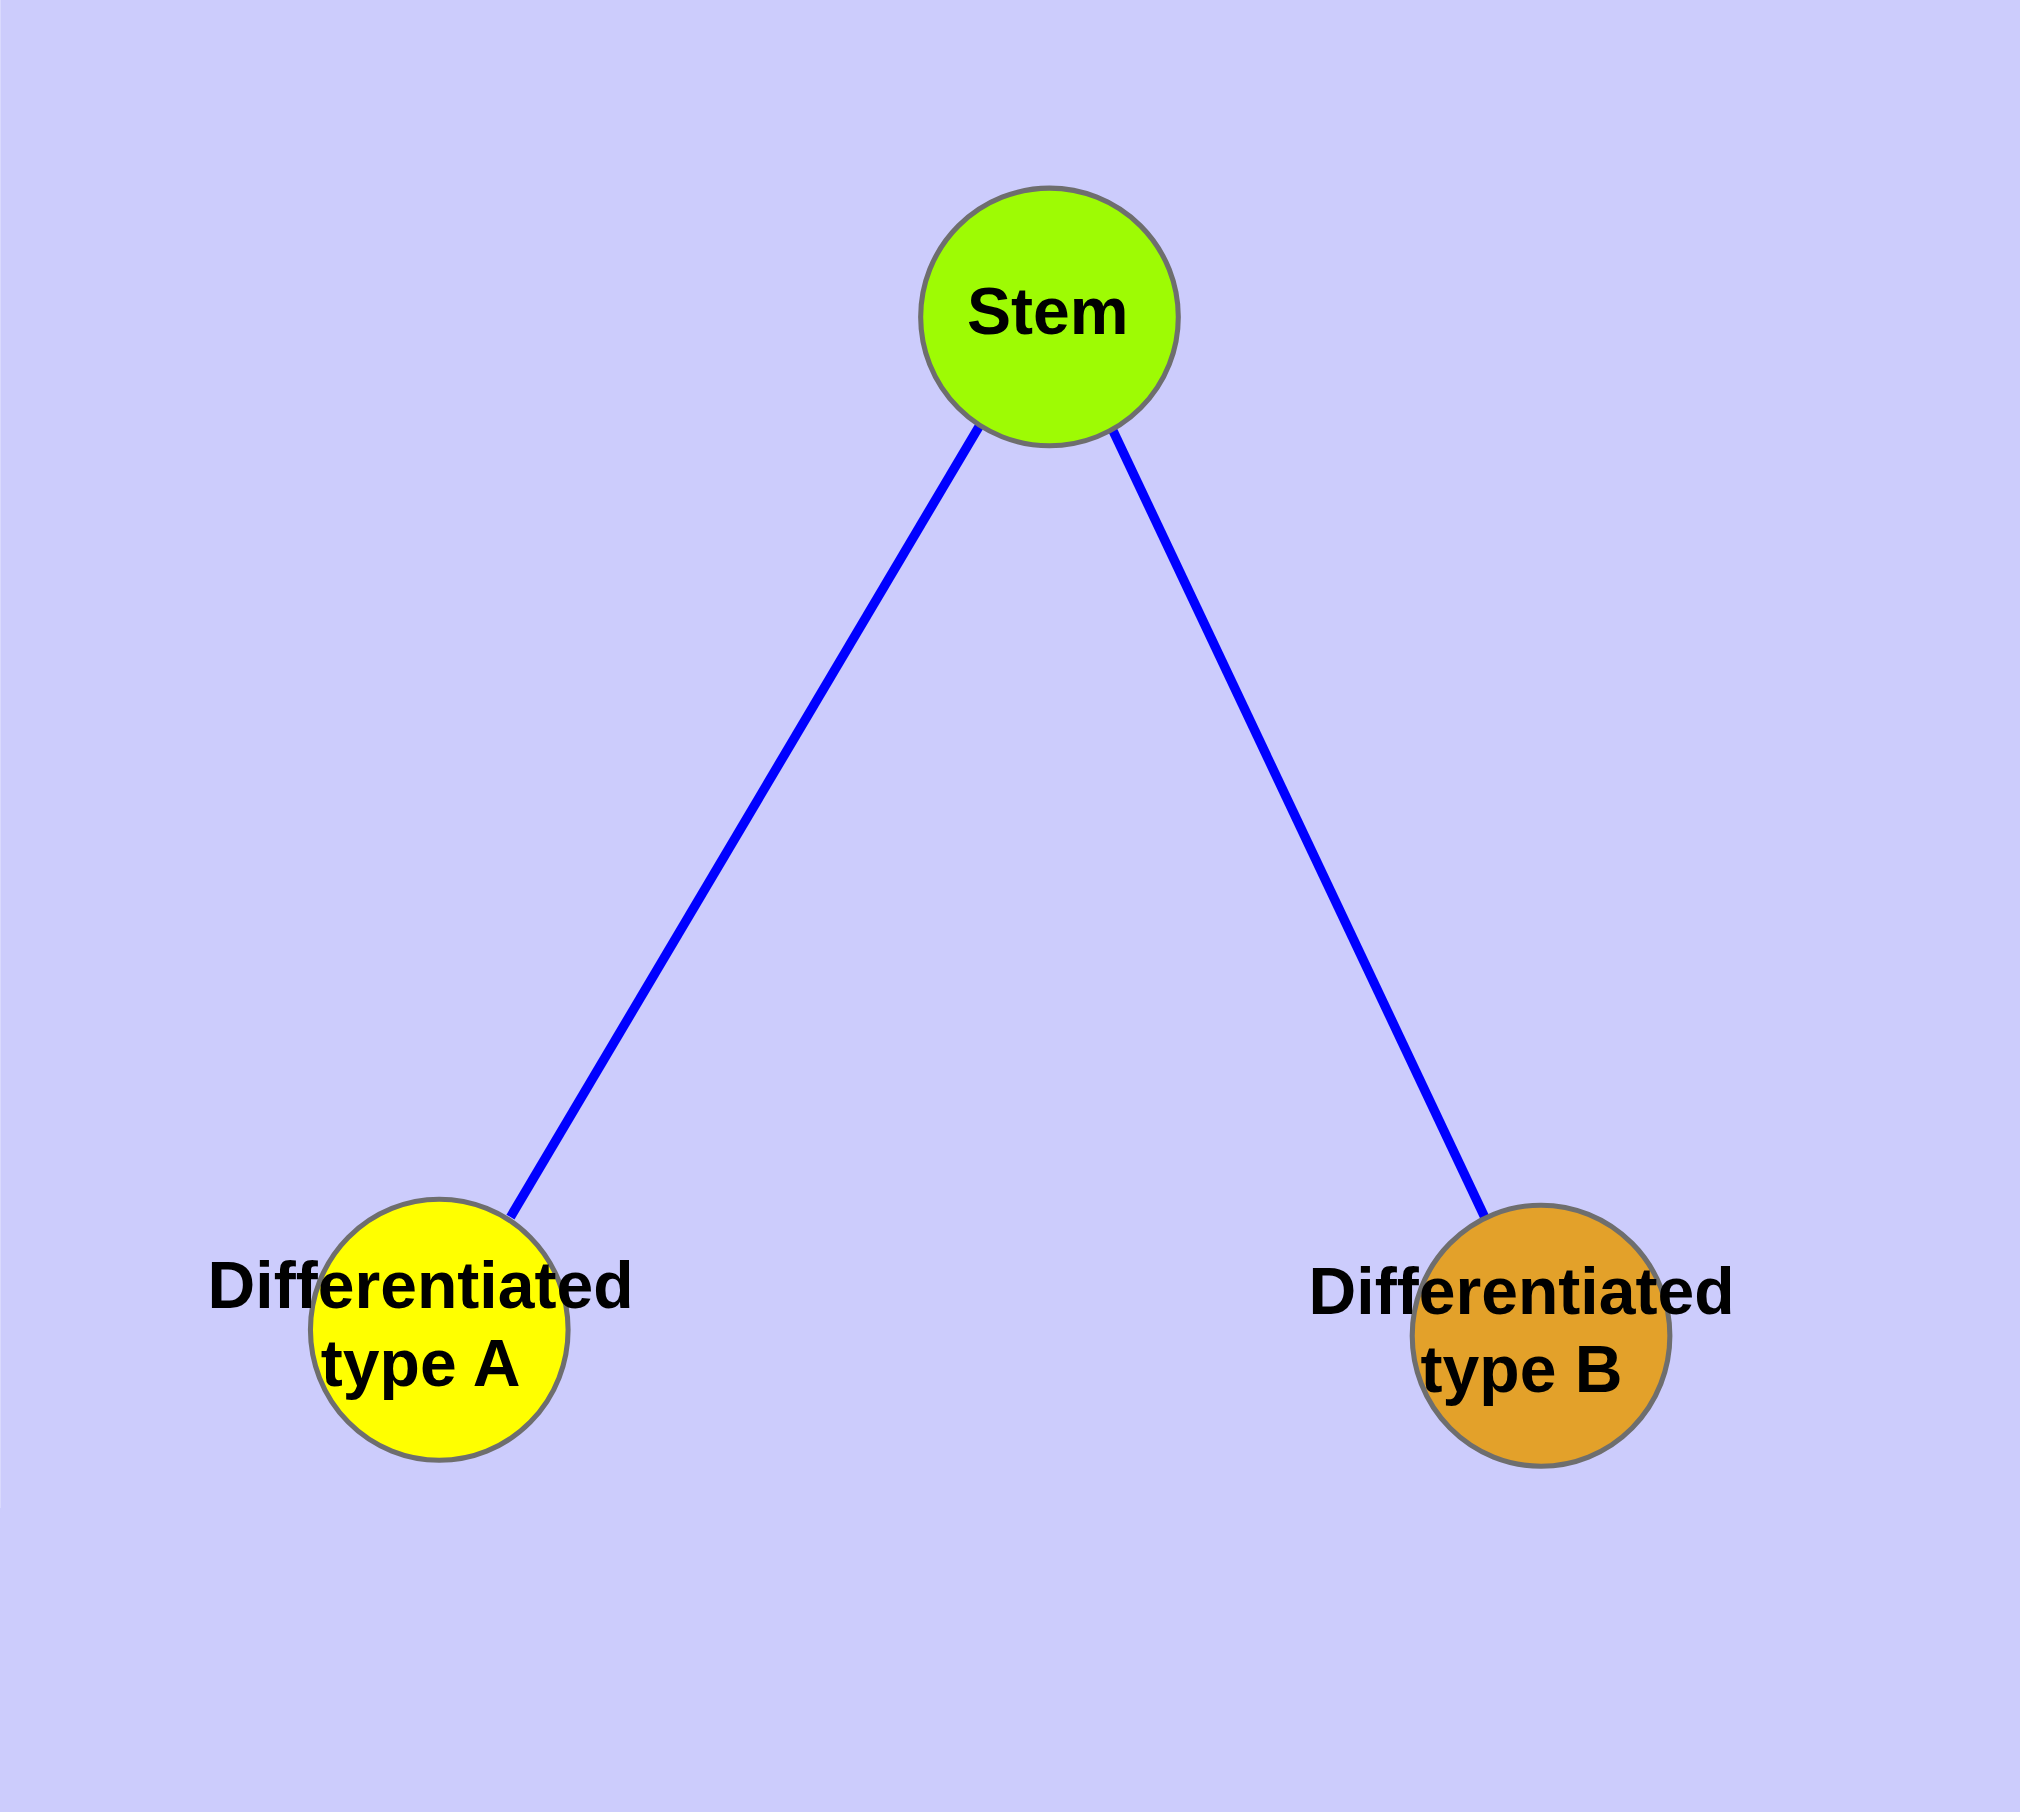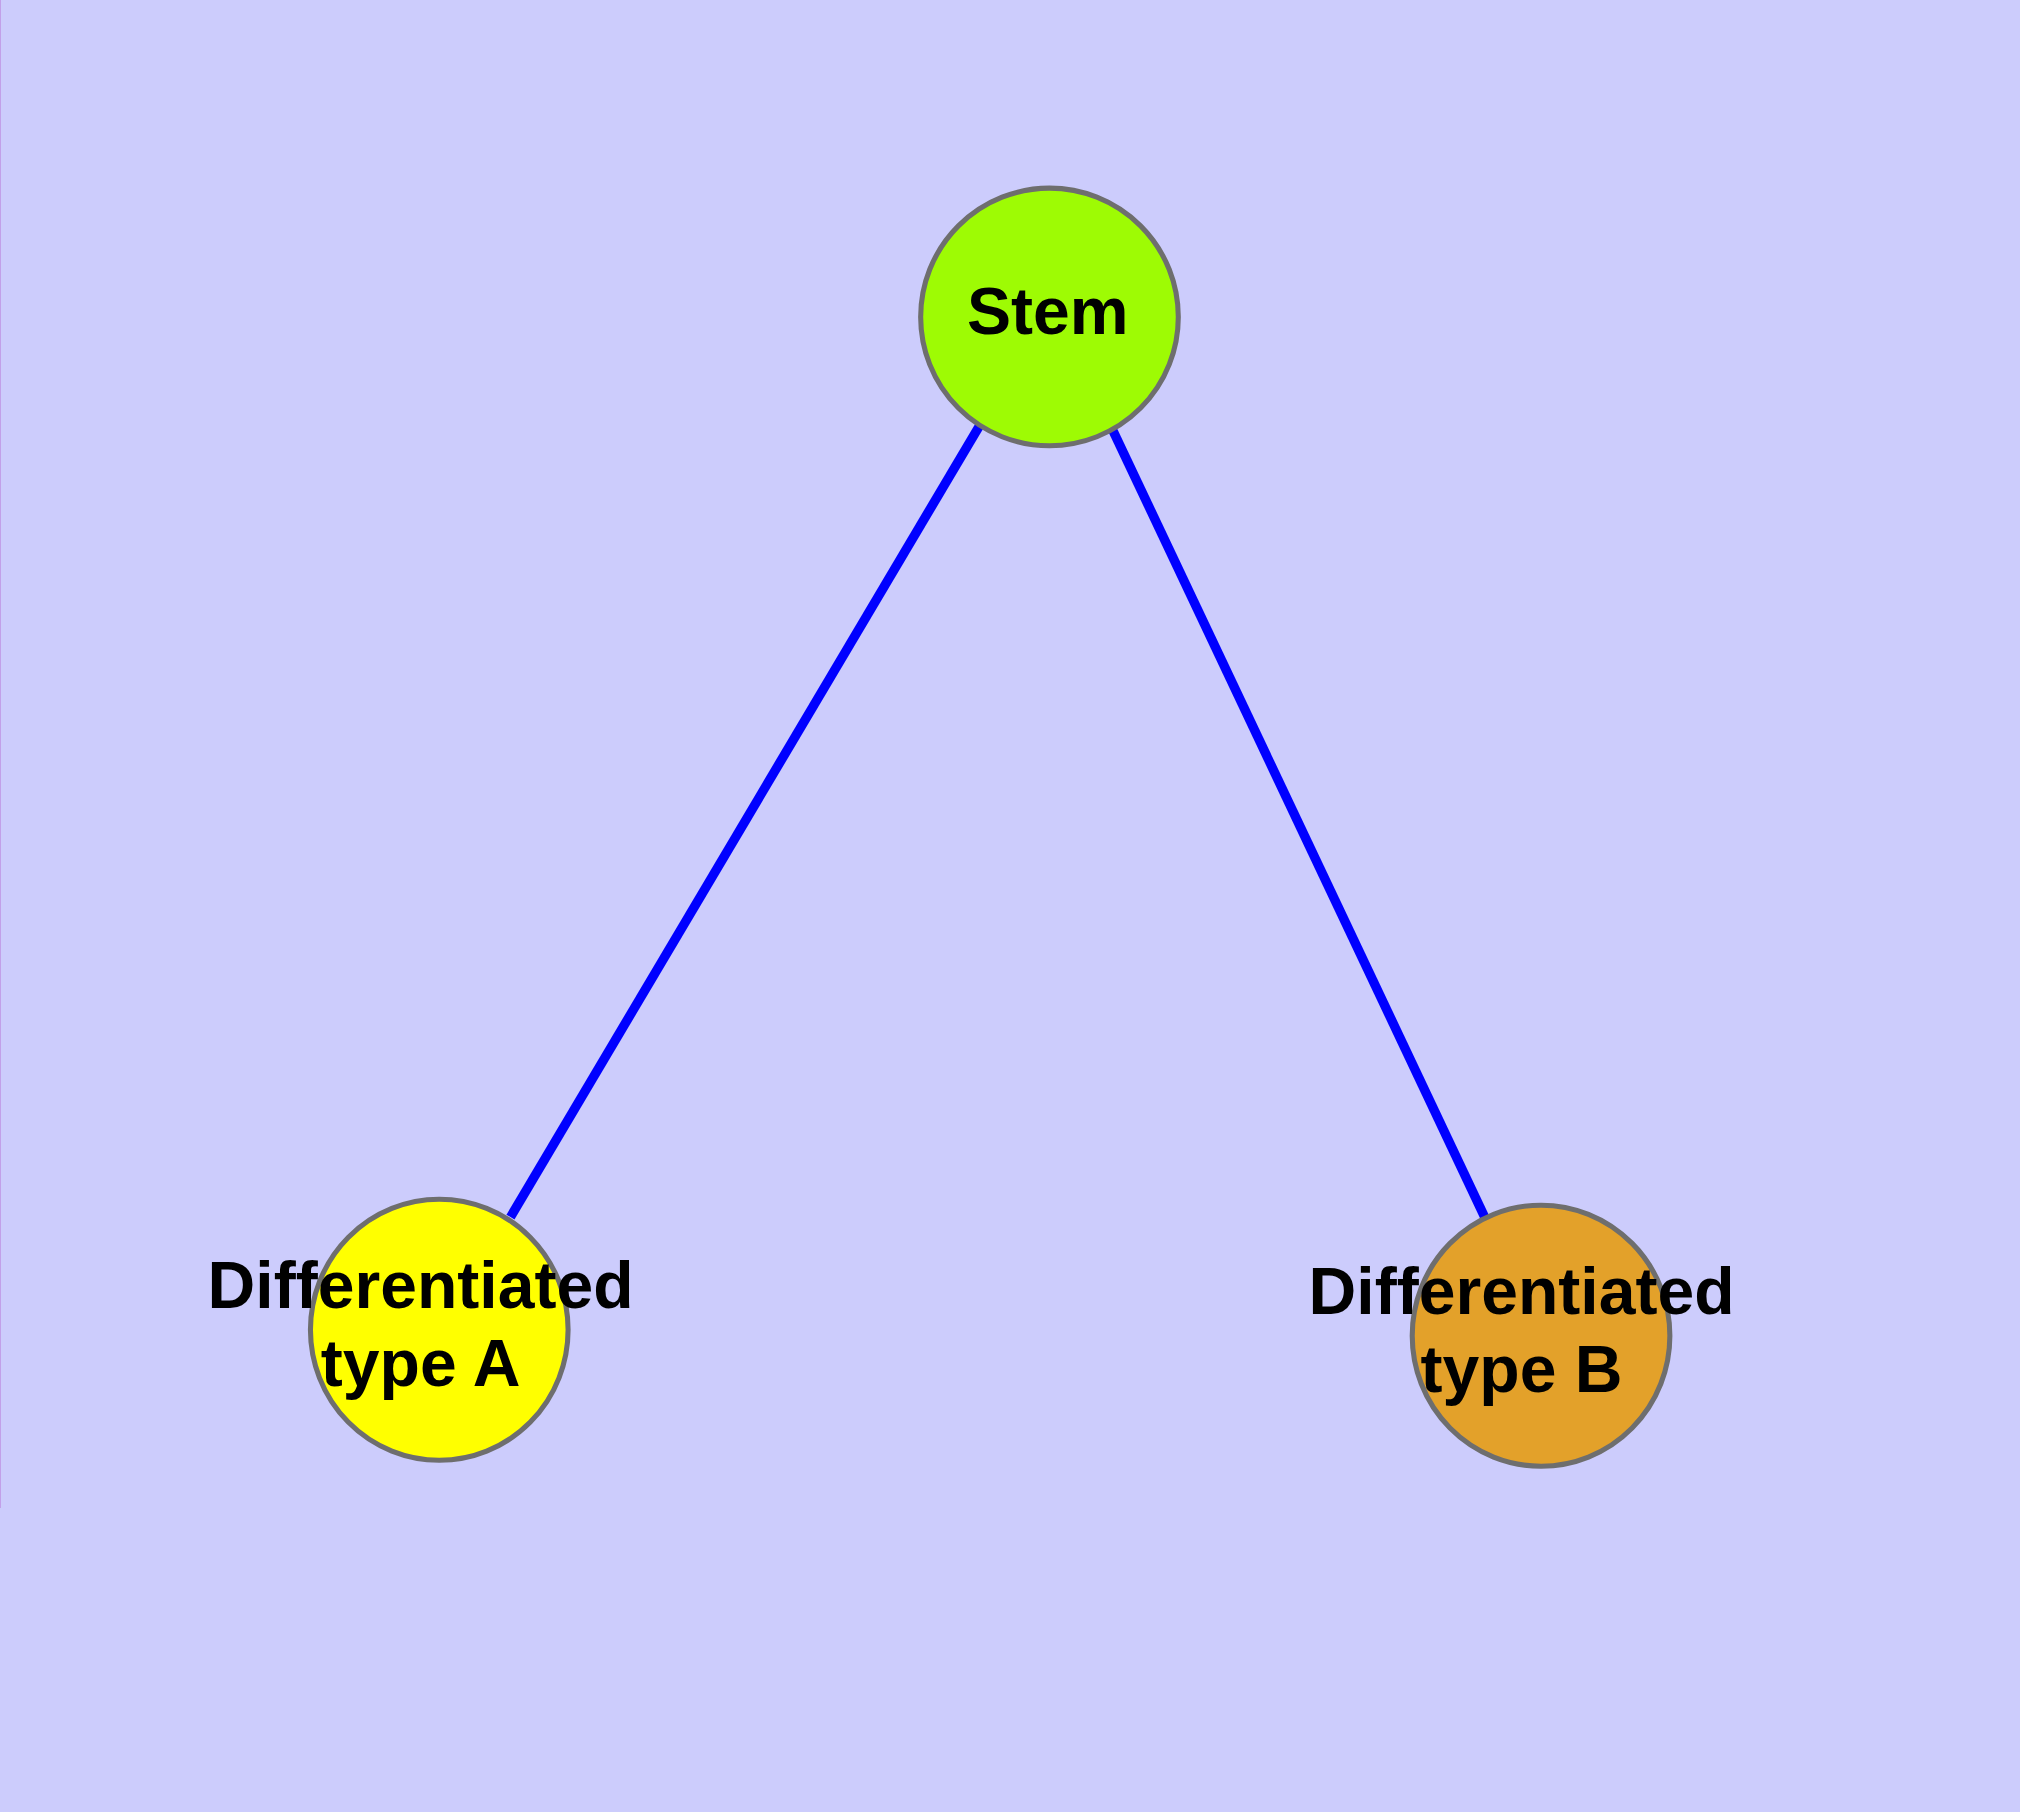--- a/index.html
+++ b/index.html
@@ -28,21 +28,21 @@
     font-family: "Liberation Sans", sans-serif;
     font-weight: bold;
     fill: #000000;
     text-anchor: middle;
     dominant-baseline: middle;
   }
 </style>
 </head>
 <body>
 
-<div id="stage" style="width: 2021px; height: 1508px; background: #a21caf;">
+<div id="stage" style="width: 2021px; height: 1508px; background: #ffffff;">
   <svg id="graph-svg" viewBox="0 0 2384 2138" style="width: 2021px; height: 1812px;">
 
     <rect x="0" y="0" width="2384" height="2138" fill="#ccccfc"></rect>
 
     <g>
       <line id="edge-0" stroke="#0000ff" stroke-width="11" stroke-linecap="butt" x1="1155" y1="503" x2="602" y2="1436"></line>
       <line id="edge-1" stroke="#0000ff" stroke-width="11" stroke-linecap="butt" x1="1311" y1="504" x2="1752" y2="1437"></line>
     </g>
 
     <g>

